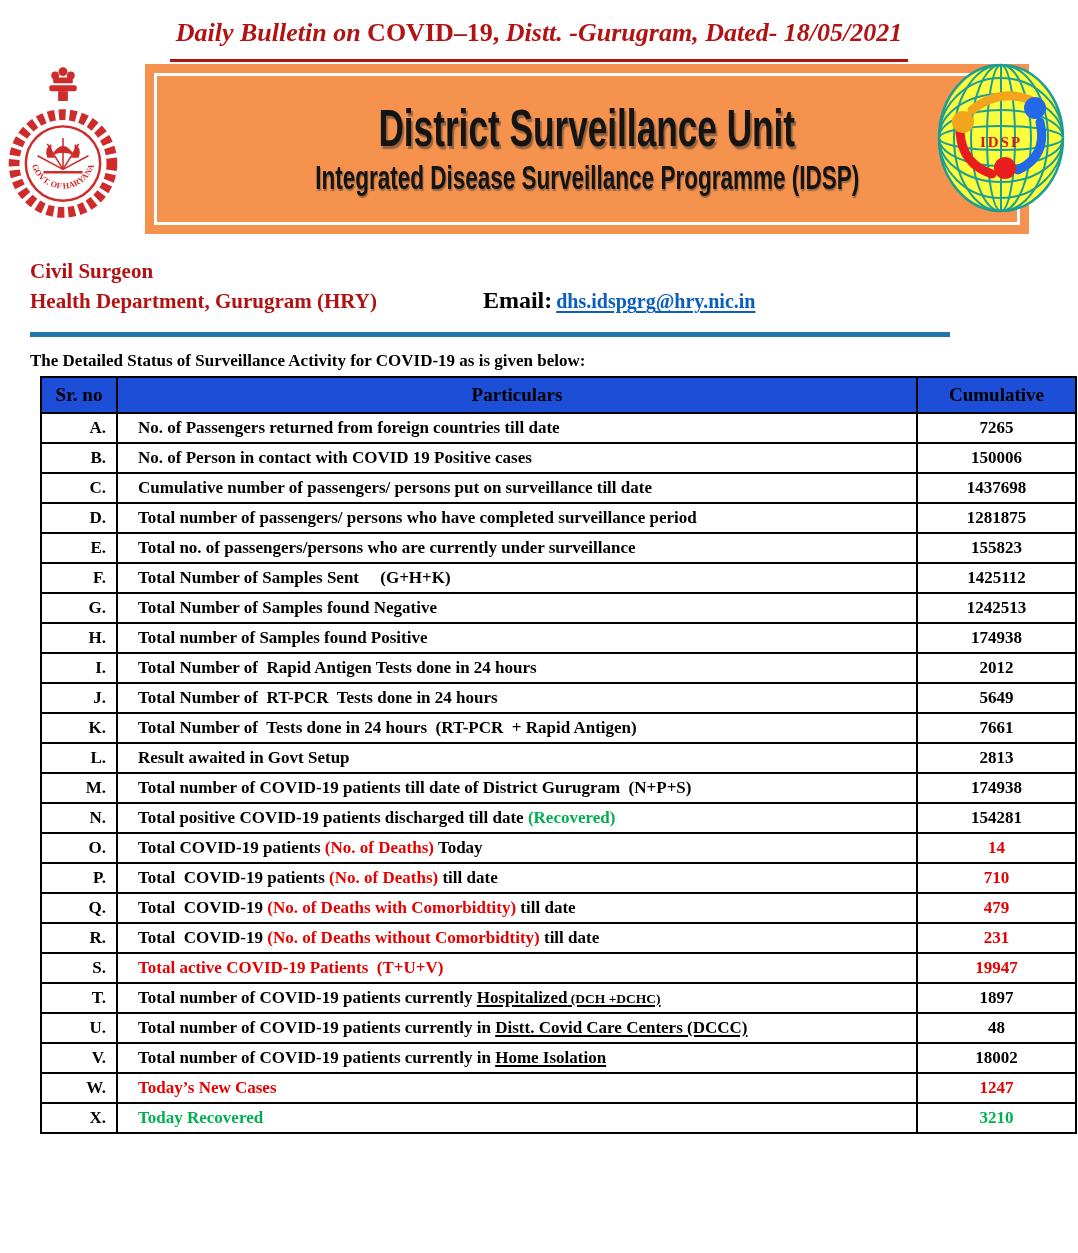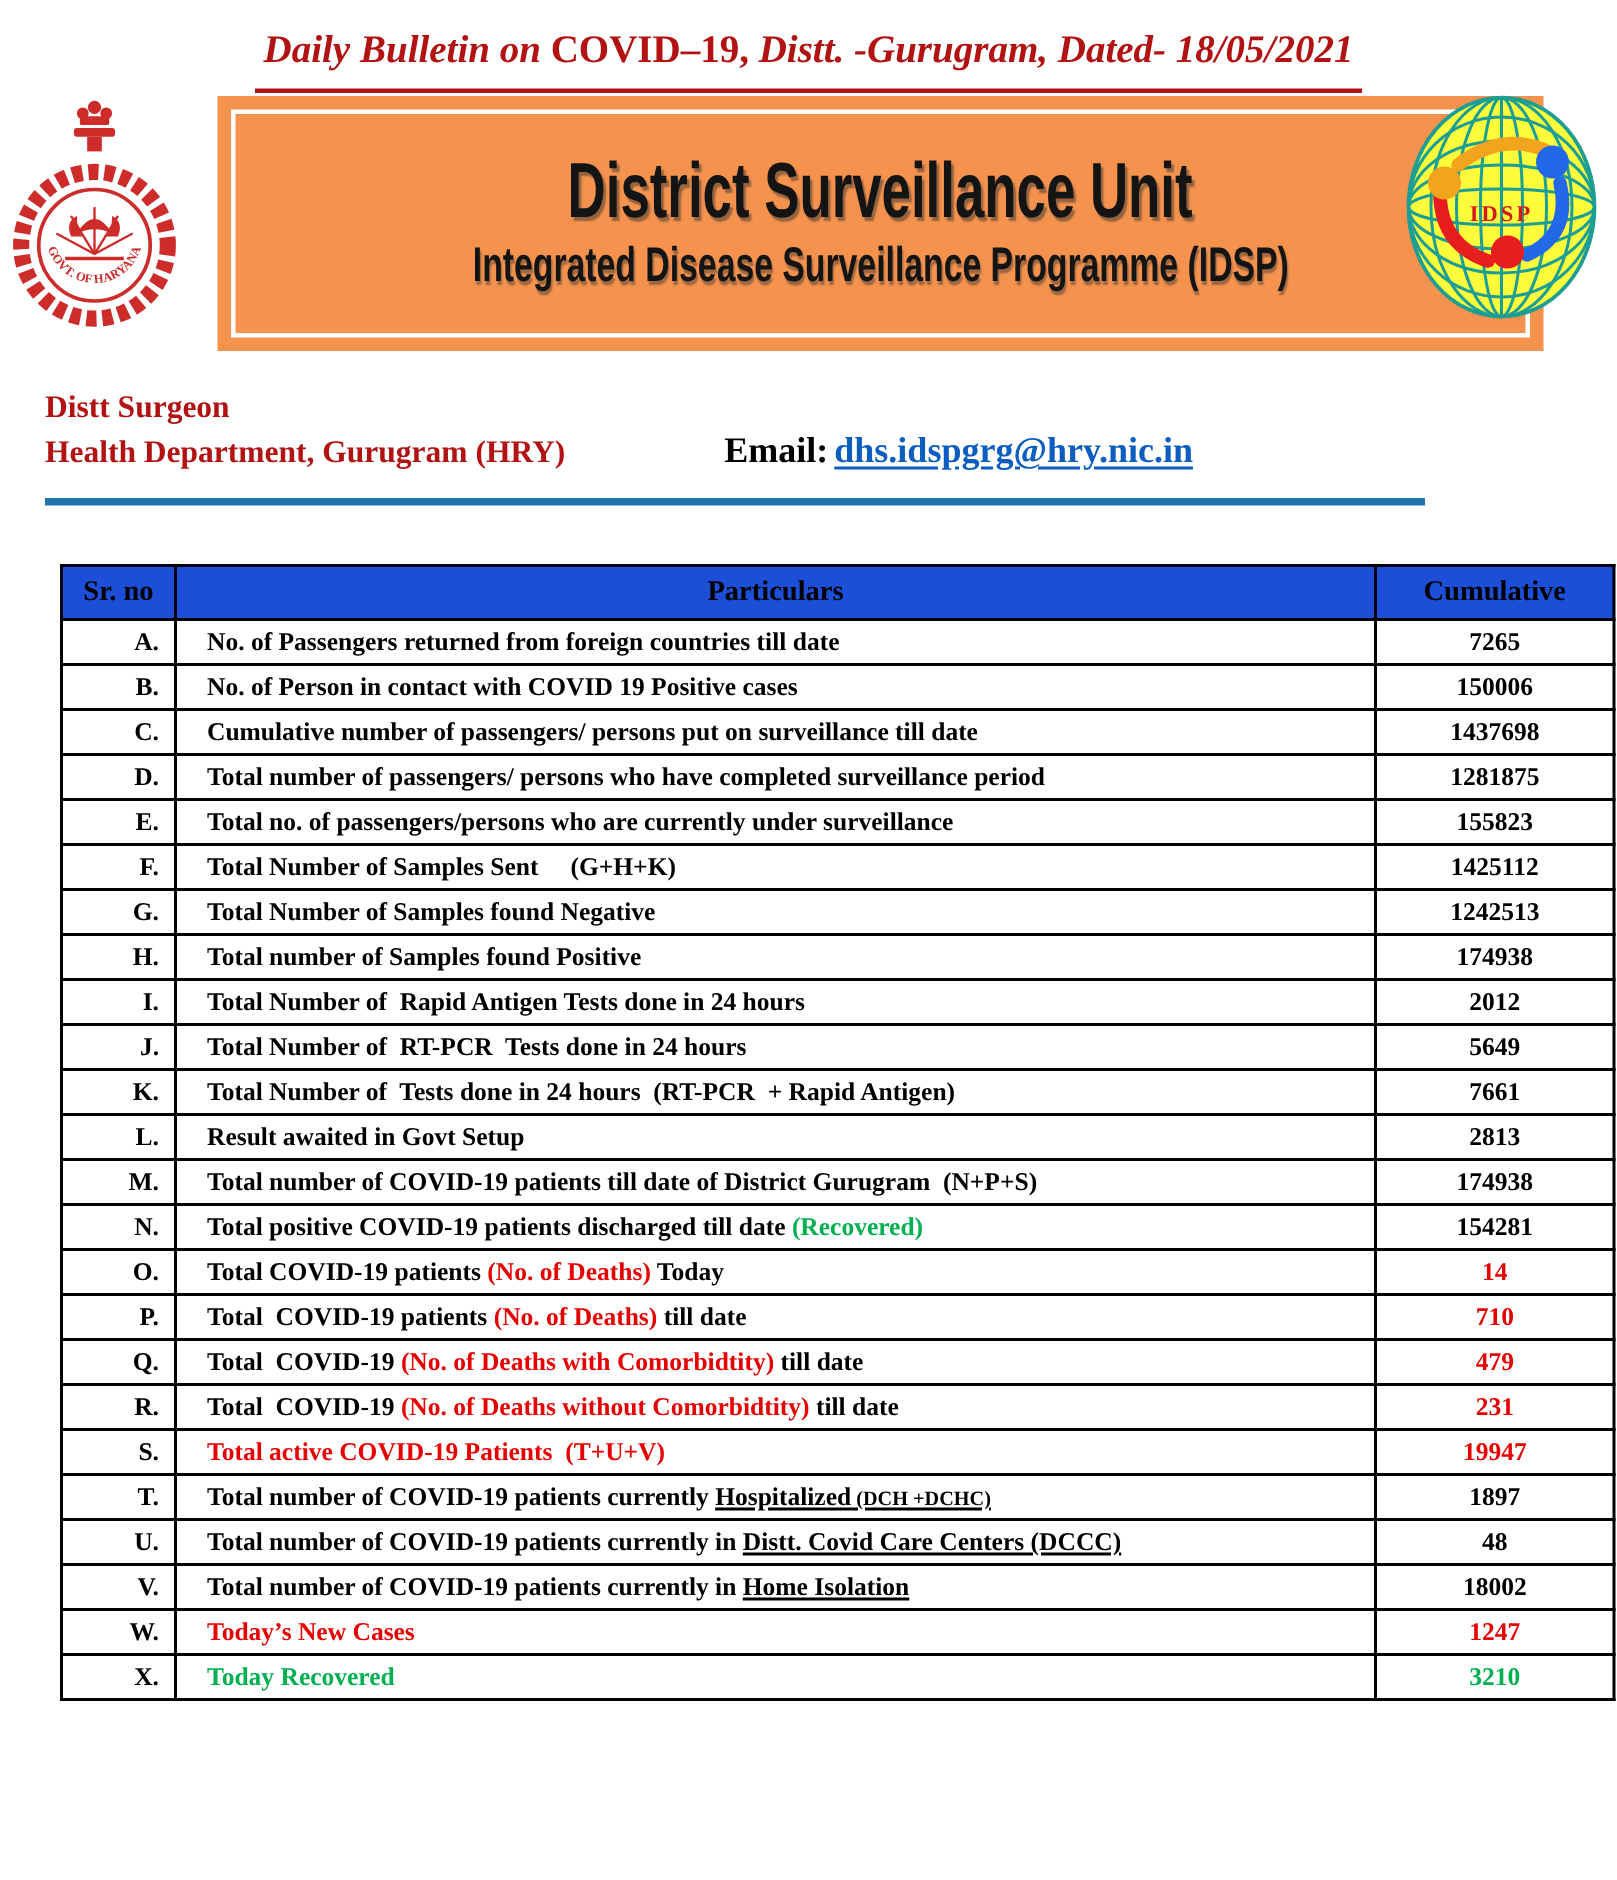--- a/index.html
+++ b/index.html
@@ -26,21 +26,21 @@
   .banner-line2{display:inline-block;font-family:"Liberation Sans",sans-serif;font-weight:bold;
           font-size:25px;color:#141414;transform:scale(0.9,1.3);
           text-shadow:1px 2px 1px rgba(70,60,50,.5);white-space:nowrap;}
 
   
   .contact{position:absolute;left:30px;top:256px;width:1020px;}
   .contact-line{font-size:21px;font-weight:bold;color:#B21212;line-height:1.45;}
   .contact-row{display:flex;align-items:baseline;}
   .email-group{margin-left:106px;white-space:nowrap;}
   .email-label{font-size:24px;font-weight:bold;color:#000;}
-  .email-link{font-size:24px;font-weight:bold;color:#0B5EBF;text-decoration:underline;
+  .email-link{font-size:20px;font-weight:bold;color:#0B5EBF;text-decoration:underline;
           text-underline-offset:3px;}
   .blue-rule{margin-top:15px;width:920px;height:5px;background:#2176AE;}
 
   
   .intro{position:absolute;left:30px;top:351px;font-size:17px;font-weight:bold;}
 
   
   table.surv{position:absolute;left:40px;top:376px;width:1035px;border-collapse:collapse;
           table-layout:fixed;}
   table.surv th, table.surv td{border:2px solid #000;}
@@ -148,31 +148,32 @@
         <path d="M 58 114 Q 28 104 26 72" stroke="#E81E1E"></path>
       </g>
       <circle cx="29" cy="62" r="11" fill="#F2A41C"></circle>
       <circle cx="101" cy="48" r="11" fill="#2268E8"></circle>
       <circle cx="71" cy="108" r="11" fill="#E81E1E"></circle>
       <text x="67" y="87" text-anchor="middle" font-family="Liberation Serif, serif" font-size="15" font-weight="bold" letter-spacing="2" fill="#D61A1A">IDSP</text>
     </svg>
   </div>
 
   <div class="contact">
-    <div class="contact-line">Distt Surgeon</div>
+    <div class="contact-line">Civil Surgeon</div>
     <div class="contact-row">
       <span class="contact-line">Health Department, Gurugram (HRY)</span>
       <span class="email-group">
         <span class="email-label">Email:</span>
         <a class="email-link" href="#">dhs.idspgrg@hry.nic.in</a>
       </span>
     </div>
     <div class="blue-rule"></div>
   </div>
 
+  <div class="intro">The Detailed Status of Surveillance Activity for COVID-19 as is given below:</div>
 
   <table class="surv">
     <colgroup>
         <col style="width:76px">
         <col style="width:800px">
         <col style="width:159px">
       </colgroup>
     <thead>
       <tr>
         <th>Sr. no</th>

